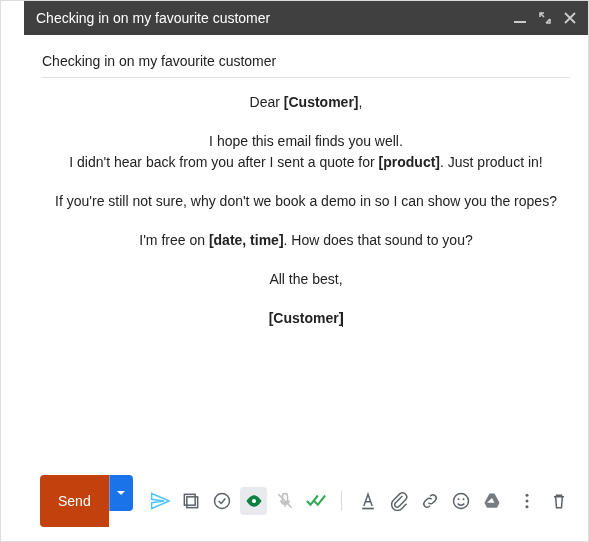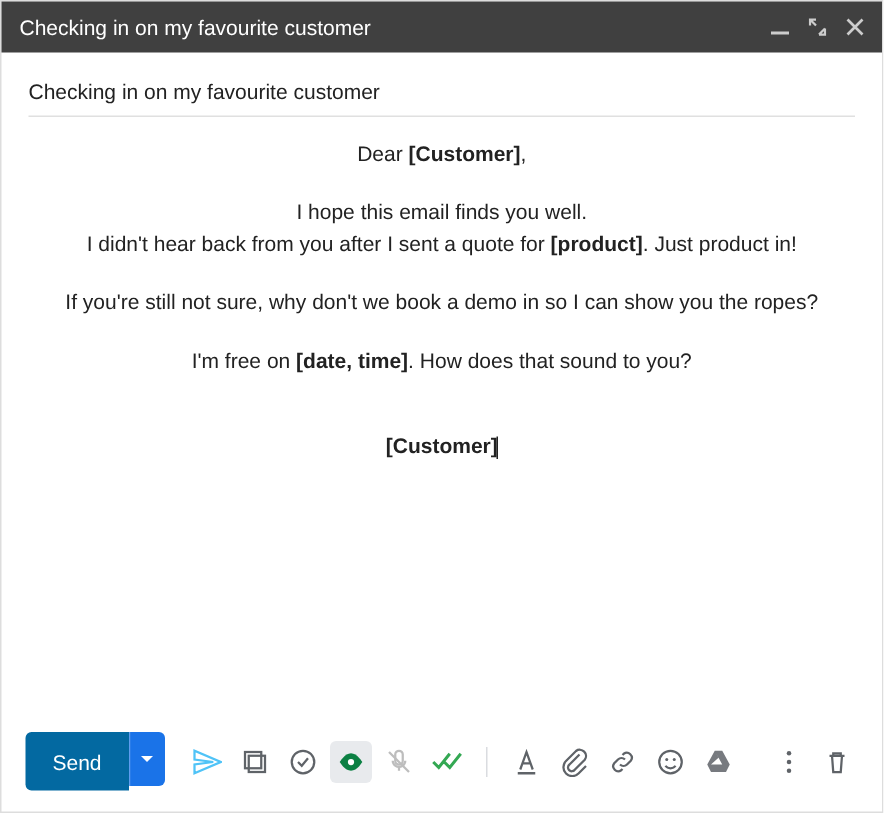--- a/index.html
+++ b/index.html
@@ -13,20 +13,21 @@
       width: 589px;
       height: 542px;
       overflow: hidden;
     }
     .compose-window {
       width: 589px;
       height: 542px;
       display: flex;
       flex-direction: column;
       border: 1px solid #ddd;
+      padding-left: 23px;
     }
     .header {
       background: #404040;
       color: #fff;
       padding: 9px 12px;
       display: flex;
       align-items: center;
       justify-content: space-between;
       font-size: 14px;
     }
@@ -97,25 +98,25 @@
       display: flex;
       align-items: center;
       padding: 10px 16px 14px 16px;
       gap: 4px;
     }
     .send-wrapper {
       display: flex;
       margin-right: 10px;
     }
     .send-button {
-      background: #0369a1;
+      background: #c2410c;
       color: #fff;
       border: none;
       padding: 0 18px;
-      height: 39px;
+      height: 52px;
       font-size: 14px;
       font-weight: 500;
       border-radius: 4px 0 0 4px;
       cursor: pointer;
     }
     .send-dropdown {
       background: #1a73e8;
       color: #fff;
       border: none;
       border-left: 1px solid rgba(255,255,255,0.3);
@@ -199,20 +200,21 @@
       <p>
         <span>I didn't hear back from you after I sent a quote for </span><b>[product]</b><span>. Just product in!</span>
       </p>
       <div class="para-gap"></div>
       <p>If you're still not sure, why don't we book a demo in so I can show you the ropes?</p>
       <div class="para-gap"></div>
       <p>
         <span>I'm free on </span><b>[date, time]</b><span>. How does that sound to you?</span>
       </p>
       <div class="para-gap"></div>
+      <p>All the best,</p>
       <div class="para-gap"></div>
       <p><b>[Customer]</b><span class="cursor"></span></p>
     </div>
   </div>
 
   <div class="toolbar">
     <div class="send-wrapper">
       <button class="send-button">Send</button>
       <button class="send-dropdown">
         <svg width="8" height="5" viewBox="0 0 8 5">

